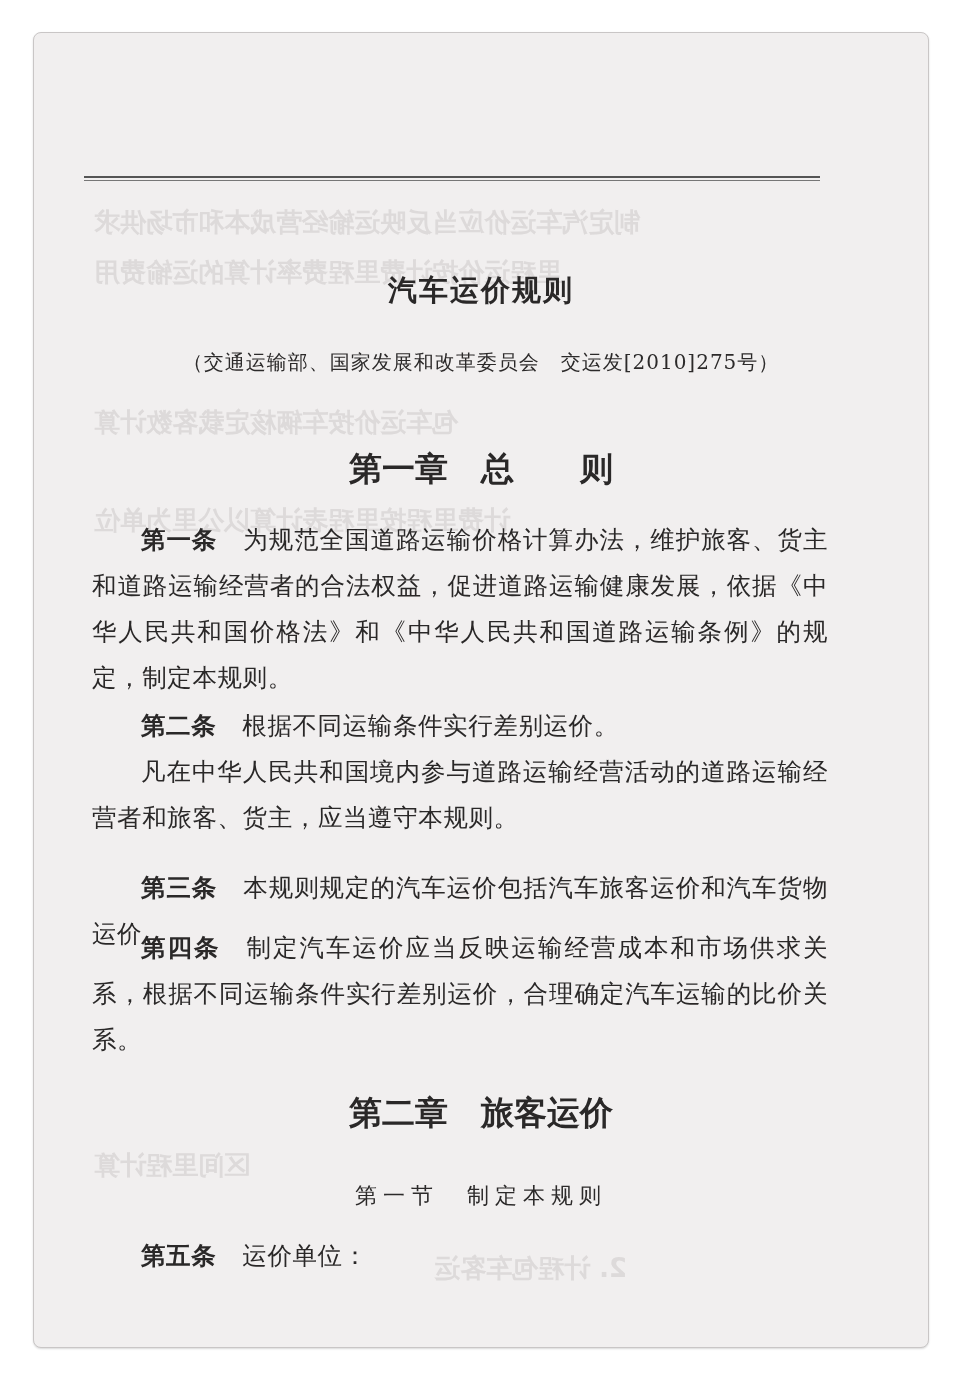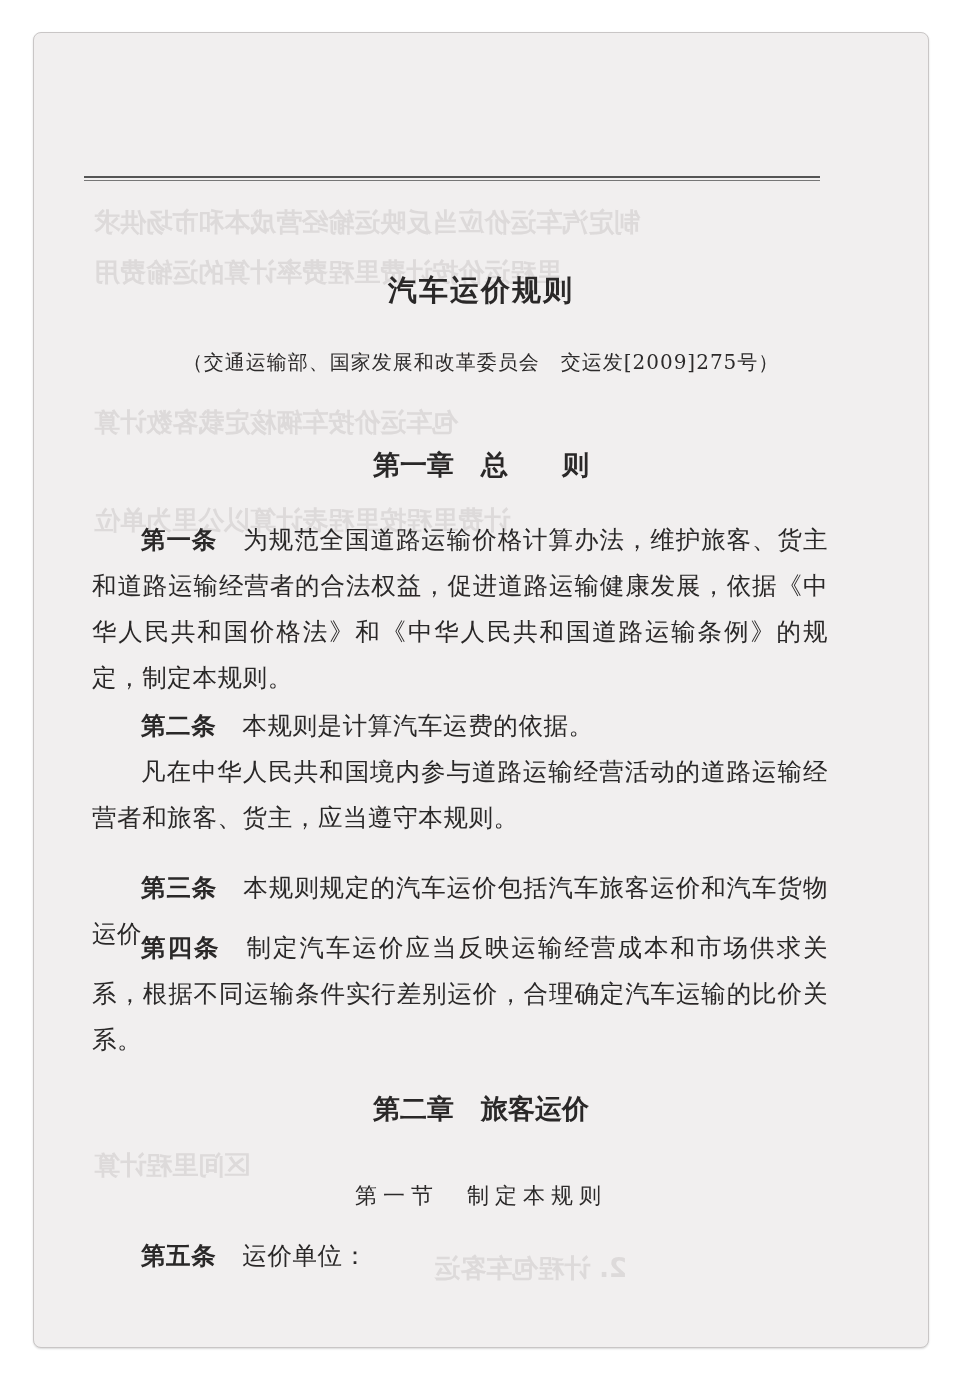--- a/index.html
+++ b/index.html
@@ -30,21 +30,21 @@
     position:absolute; left:0; width:894px; top:238px; text-align:center;
     font-family:"DejaVu Sans", sans-serif; font-weight:bold; font-size:29px; color:#2a2828;
     letter-spacing:2px;
   }
   .subtitle {
     position:absolute; left:0; width:894px; top:316px; text-align:center;
     font-size:20px; color:#2c2a2a; letter-spacing:1px;
   }
   .chapter {
     position:absolute; left:0; width:894px; text-align:center;
-    font-family:"DejaVu Sans", sans-serif; font-size:27px; color:#2a2828; font-weight:bold;
+    font-family:"DejaVu Sans", sans-serif; font-size:33px; color:#2a2828; font-weight:bold;
   }
   .section {
     position:absolute; left:0; width:894px; text-align:center;
     font-size:22px; color:#2c2a2a; letter-spacing:6px;
   }
   .para {
     position:absolute; left:58px; width:736px; font-size:24.5px; line-height:46px;
     color:#2a2828; letter-spacing:0.6px; font-family:"DejaVu Sans", sans-serif;
     text-indent:49px; text-align:justify;
   }
@@ -59,30 +59,30 @@
   <div class="ghost" style="left:60px;top:222px;">里程运价按计费里程费率计算的运输费用</div>
   <div class="ghost" style="left:60px;top:372px;">包车运价按车辆核定载客数计算</div>
   <div class="ghost" style="left:60px;top:470px;">计费里程按里程表计算以公里为单位</div>
   <div class="ghost" style="left:60px;top:1115px;">区间里程计算</div>
   <div class="ghost" style="left:400px;top:1218px;">2. 计程包车客运</div>
 
   <div class="rule1"></div>
   <div class="rule2"></div>
 
   <div class="title">汽车运价规则</div>
-  <div class="subtitle">（交通运输部、国家发展和改革委员会　交运发[2009]275号）</div>
+  <div class="subtitle">（交通运输部、国家发展和改革委员会　交运发[2010]275号）</div>
 
   <div class="chapter" style="top:414px;">第一章　总　　则</div>
 
   <div class="para" style="top:484px;">
     <span class="art">第一条</span><span>为规范全国道路运输价格计算办法，维护旅客、货主和道路运输经营者的合法权益，促进道路运输健康发展，依据《中华人民共和国价格法》和《中华人民共和国道路运输条例》的规定，制定本规则。</span>
   </div>
 
   <div class="para" style="top:670px;">
-    <span class="art">第二条</span><span>本规则是计算汽车运费的依据。</span>
+    <span class="art">第二条</span><span>根据不同运输条件实行差别运价。</span>
   </div>
 
   <div class="para" style="top:716px;">
     <span>凡在中华人民共和国境内参与道路运输经营活动的道路运输经营者和旅客、货主，应当遵守本规则。</span>
   </div>
 
   <div class="para" style="top:800px;margin-top:32px;">
     <span class="art">第三条</span><span>本规则规定的汽车运价包括汽车旅客运价和汽车货物运价。</span>
   </div>
 

